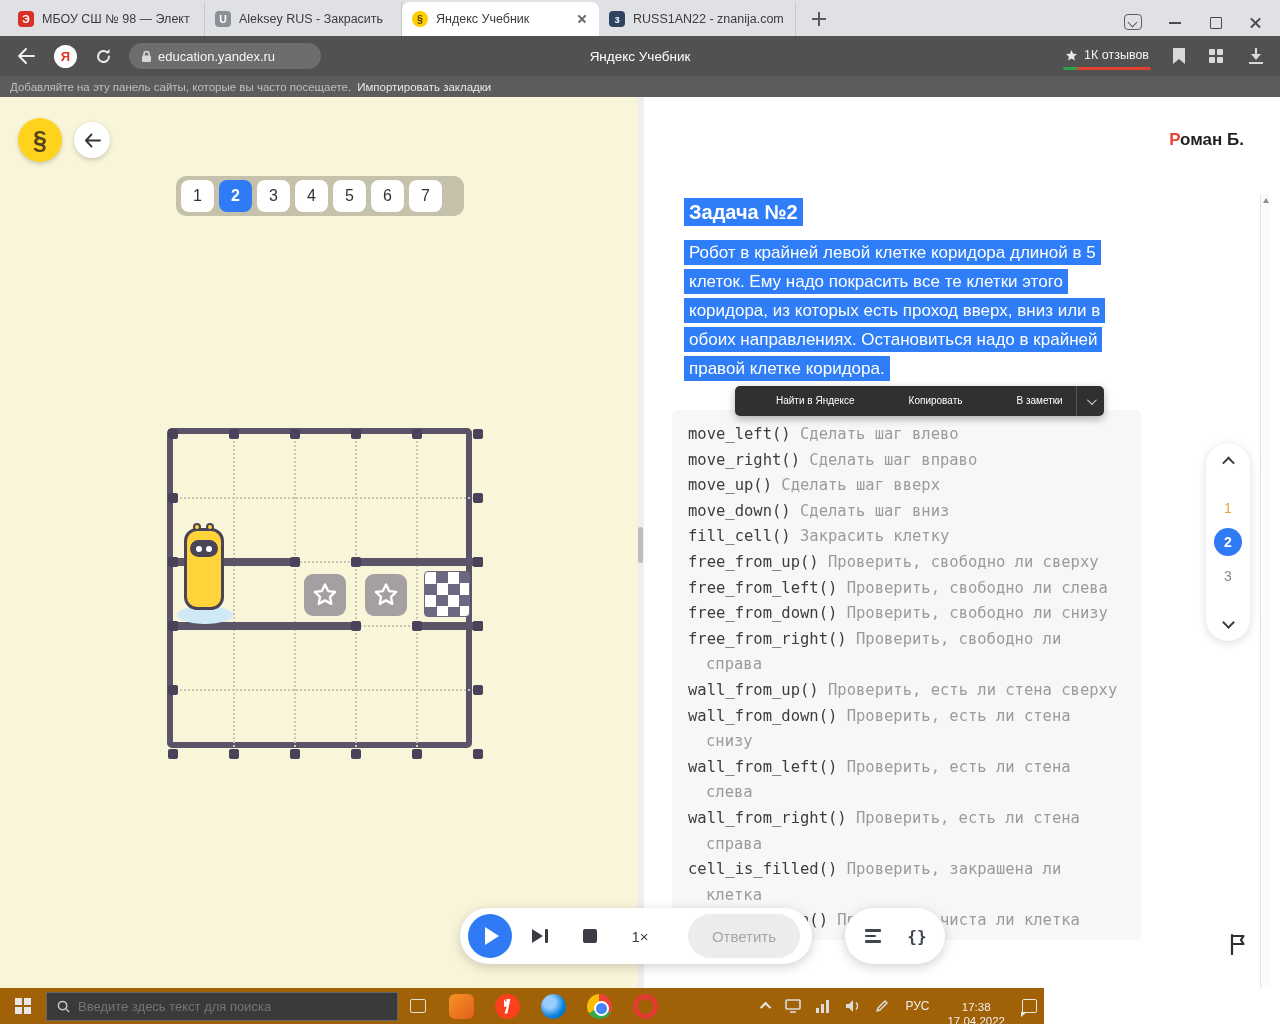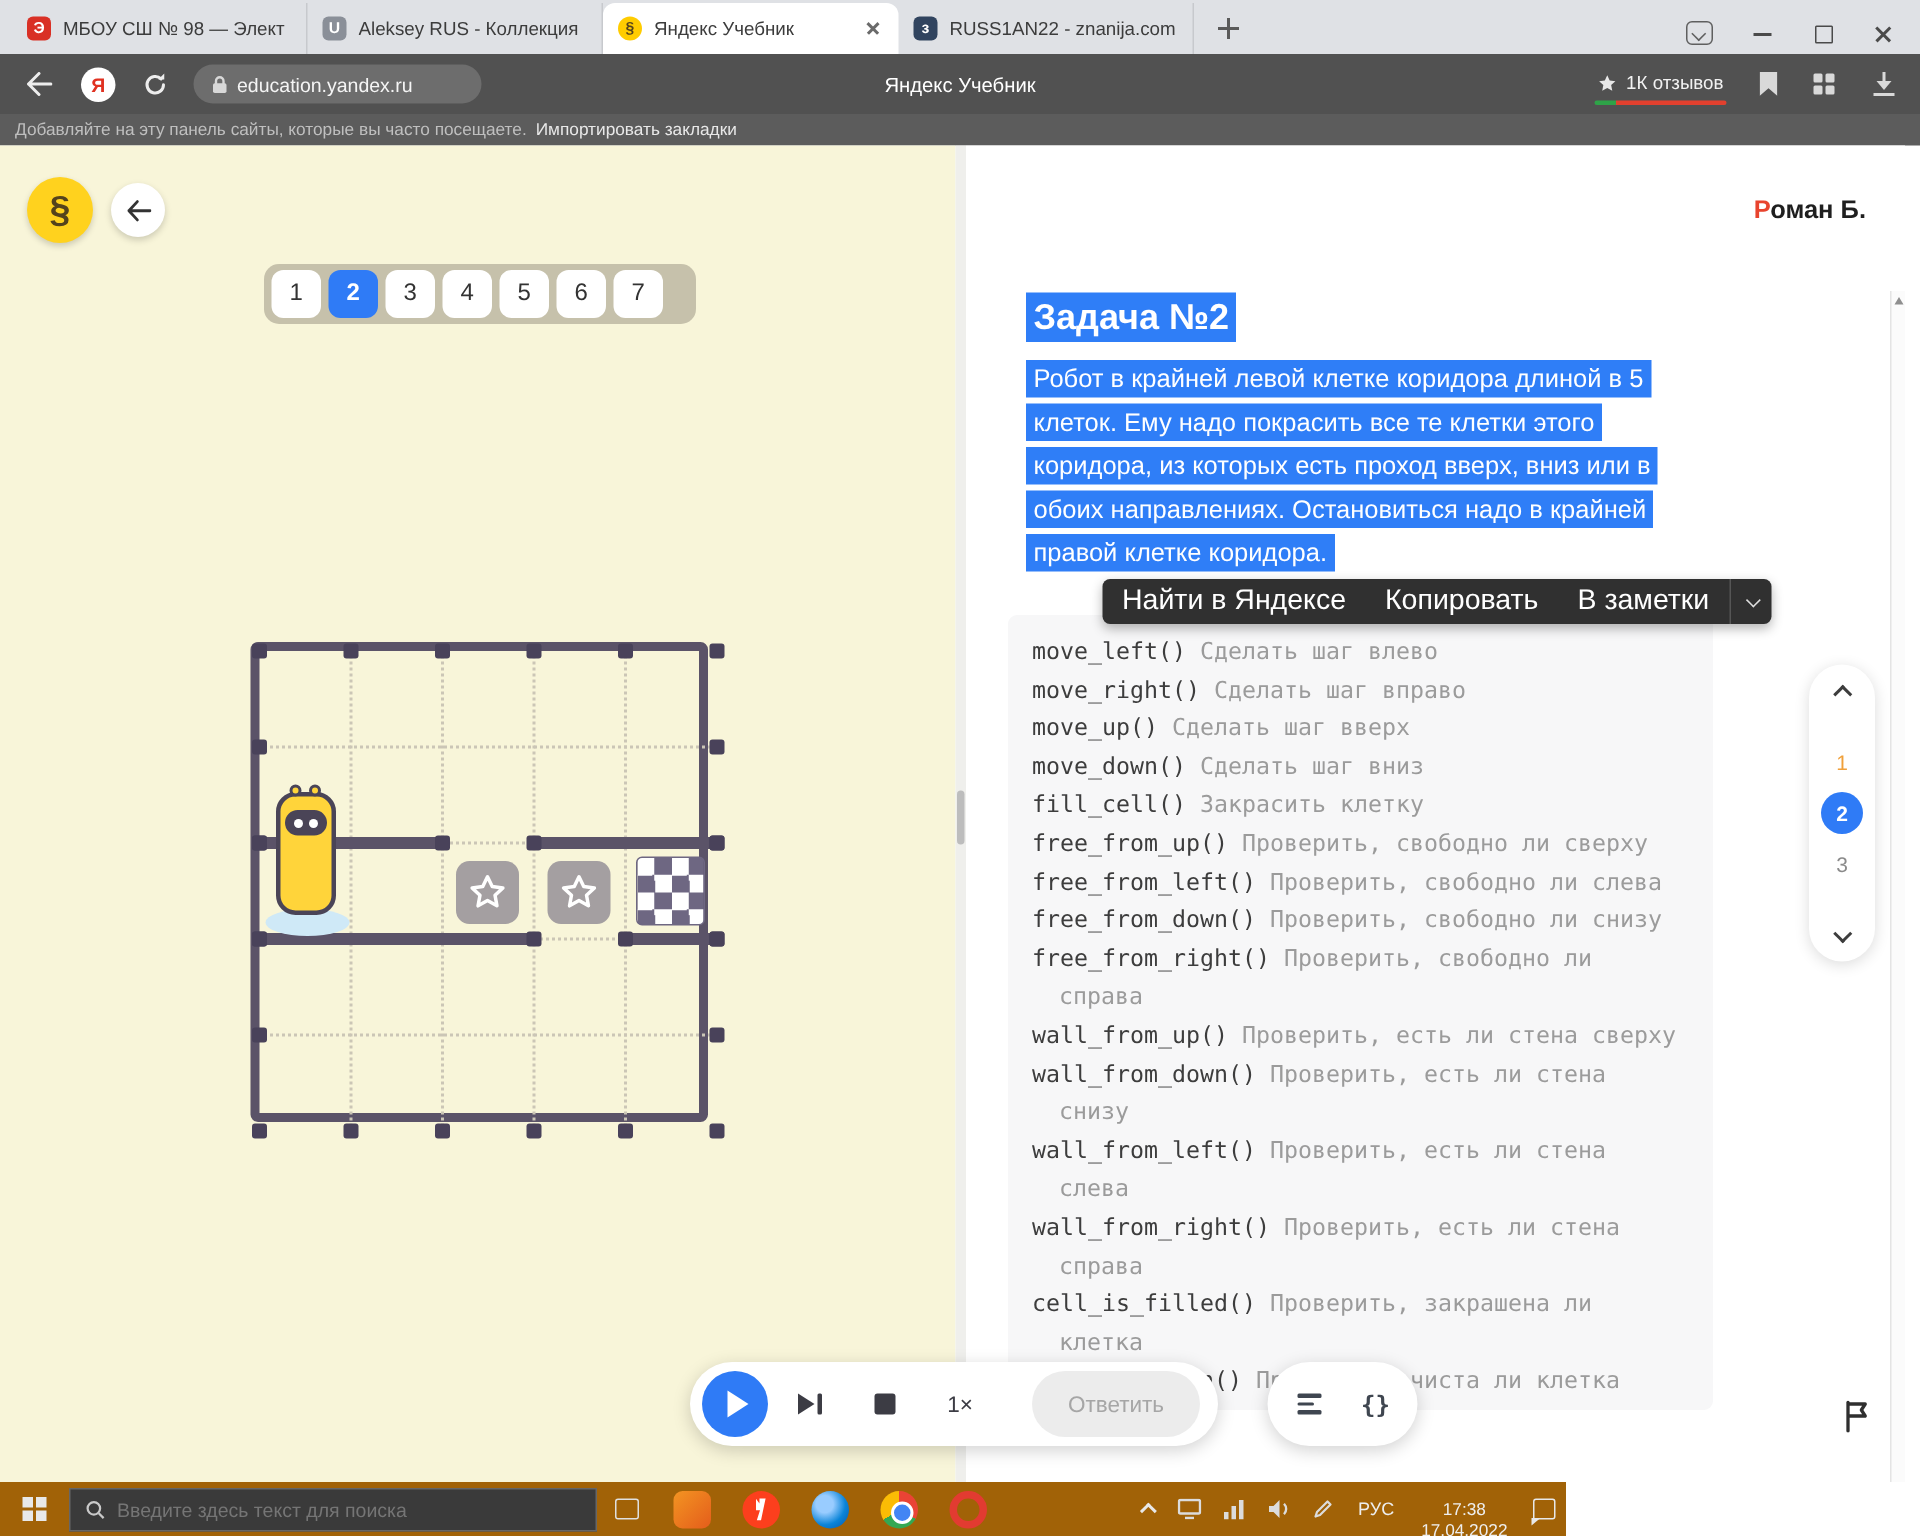--- a/index.html
+++ b/index.html
@@ -79,25 +79,25 @@
   .r-eye { width:6px; height:6px; background:#fff; border-radius:50%; }
 
   
   #divider { position:absolute; top:97px; left:637px; width:7px; height:891px; background:#efefec; }
   #divider .handle { position:absolute; left:1px; top:430px; width:5px; height:36px; background:#bdbdbd; border-radius:3px; }
 
   
   #right-pane { position:absolute; top:97px; left:644px; width:626px; height:891px; background:#fff; overflow:hidden; }
   #user-name { position:absolute; top:33px; right:26px; font-size:17px; font-weight:bold; color:#1f1f1f; }
   #user-name .init { color:#e8442e; }
-  #task-title { position:absolute; left:40px; top:102px; font-size:24px; font-weight:bold; line-height:26px; }
+  #task-title { position:absolute; left:40px; top:102px; font-size:20px; font-weight:bold; line-height:26px; }
   .sel { background:#2f7ef7; color:#fff; padding:3px 5px; -webkit-box-decoration-break:clone; box-decoration-break:clone; }
   #task-desc { position:absolute; left:40px; top:141px; width:448px; font-size:17px; line-height:29px; }
   #ctx-menu { position:absolute; left:91px; top:289px; height:30px; background:#303030; border-radius:5px; display:flex; align-items:center; box-shadow:0 3px 8px rgba(0,0,0,.3); z-index:30; }
-  .ctx-item { font-size:19px; color:#fff; padding:0 13px; line-height:30px; white-space:nowrap; }
+  .ctx-item { font-size:10px; color:#fff; padding:0 13px; line-height:30px; white-space:nowrap;margin-left:28px; }
   #ctx-more { width:28px; height:30px; border-left:1px solid #555; display:flex; align-items:center; justify-content:center; }
   .caret-down { width:7px; height:7px; border-right:1.8px solid #ddd; border-bottom:1.8px solid #ddd; transform:rotate(45deg) translateY(-2px); }
   #code-panel { position:absolute; left:28px; top:313px; width:470px; height:530px; background:#f7f7f8; border-radius:6px; overflow:hidden; }
   #commands { padding:12px 16px; }
   .cmd-line { font-family:"DejaVu Sans Mono", monospace; font-size:15.5px; line-height:25.6px; padding-left:18px; text-indent:-18px; white-space:normal; }
   .cmd-line .code { color:#3d3d3d; }
   .cmd-line .desc { color:#9b9b9b; }
   #page-nav { position:absolute; left:562px; top:346px; width:44px; height:198px; background:#fff; border-radius:22px; box-shadow:0 2px 10px rgba(0,0,0,.14); display:flex; flex-direction:column; align-items:center; justify-content:space-between; padding:14px 0; }
   .chev { width:9px; height:9px; border-right:2px solid #3d3d3d; border-bottom:2px solid #3d3d3d; }
   .chev.up { transform:rotate(-135deg) translate(-1px,-1px); }
@@ -162,21 +162,21 @@
 <div id="screen">
 
   <div id="tabbar">
     <div id="tabs">
         <div class="tab">
           <div class="favicon" style="background: rgb(217, 48, 37); color: rgb(255, 255, 255);">Э</div>
           <span class="tab-title">МБОУ СШ № 98 — Элект</span>
         </div>
         <div class="tab">
           <div class="favicon" style="background: rgb(138, 143, 152); color: rgb(255, 255, 255);">U</div>
-          <span class="tab-title">Aleksey RUS - Коллекция</span>
+          <span class="tab-title">Aleksey RUS - Закрасить</span>
         </div>
         <div class="tab active">
           <div class="favicon" style="background: rgb(255, 204, 0); color: rgb(84, 67, 28); border-radius: 50%;">§</div>
           <span class="tab-title">Яндекс Учебник</span>
           <div class="tab-close"></div>
         </div>
         <div class="tab">
           <div class="favicon" style="background: rgb(49, 68, 95); color: rgb(255, 255, 255);">з</div>
           <span class="tab-title">RUSS1AN22 - znanija.com</span>
         </div>

